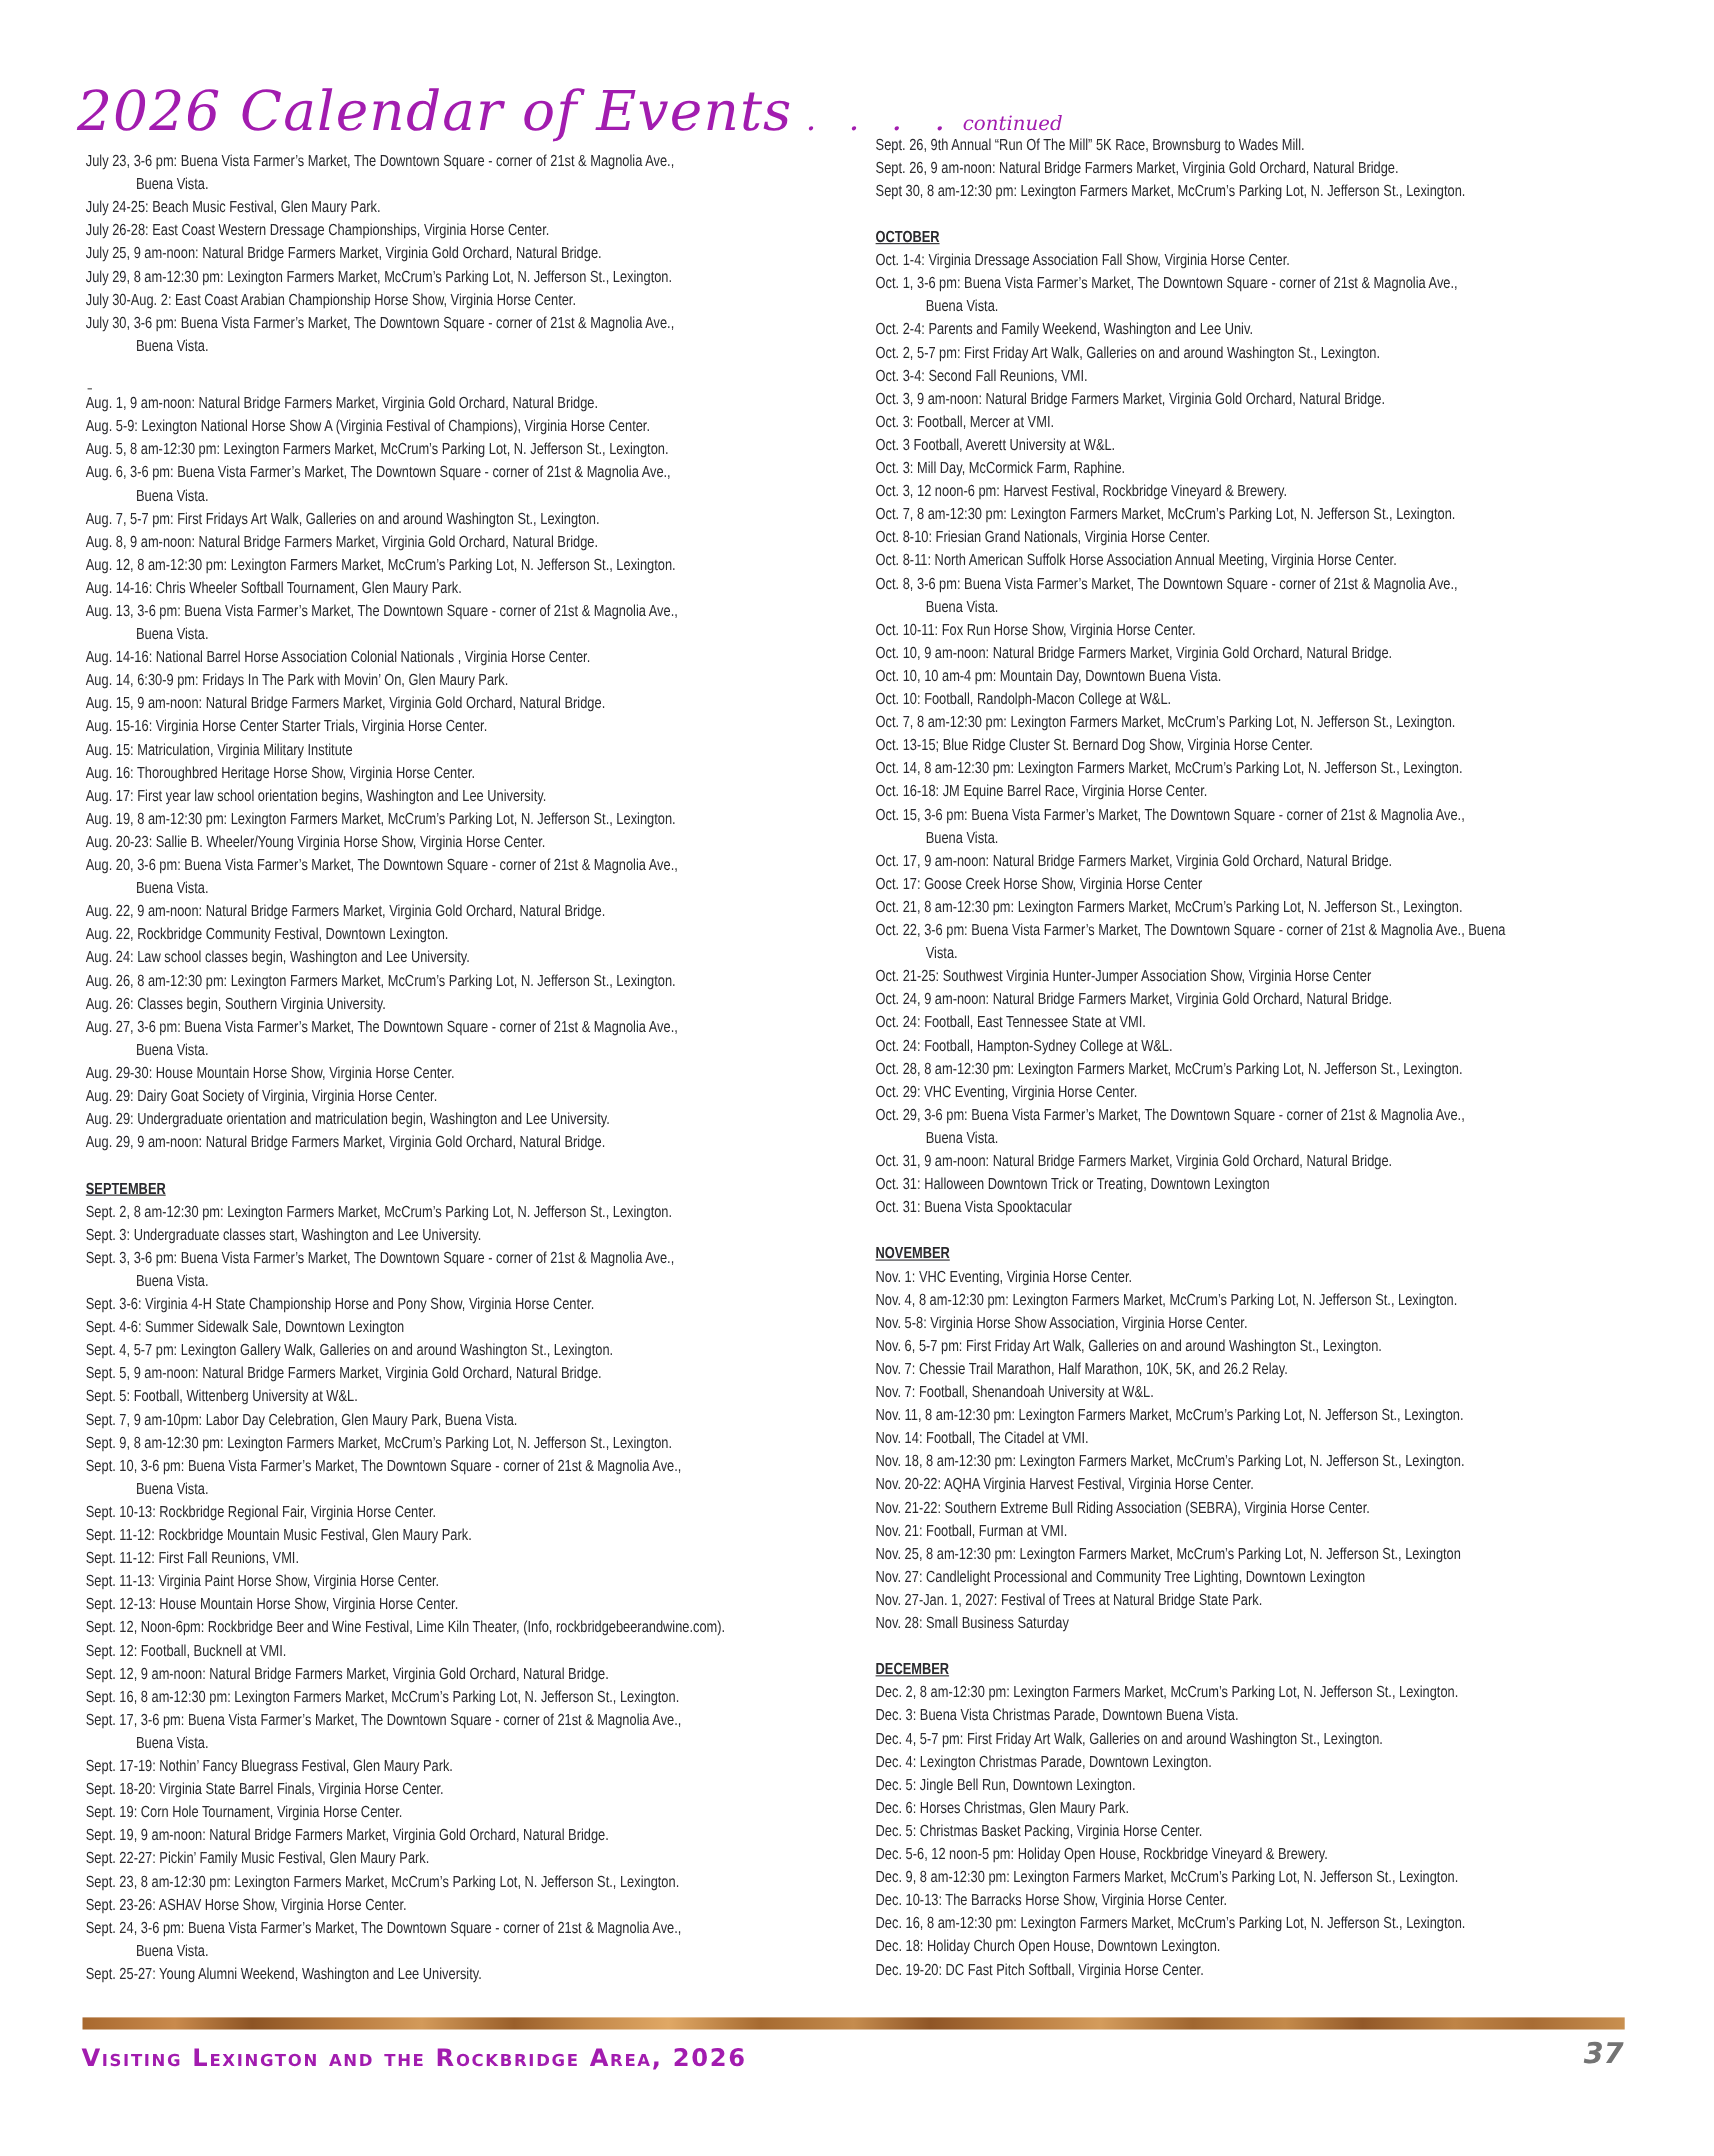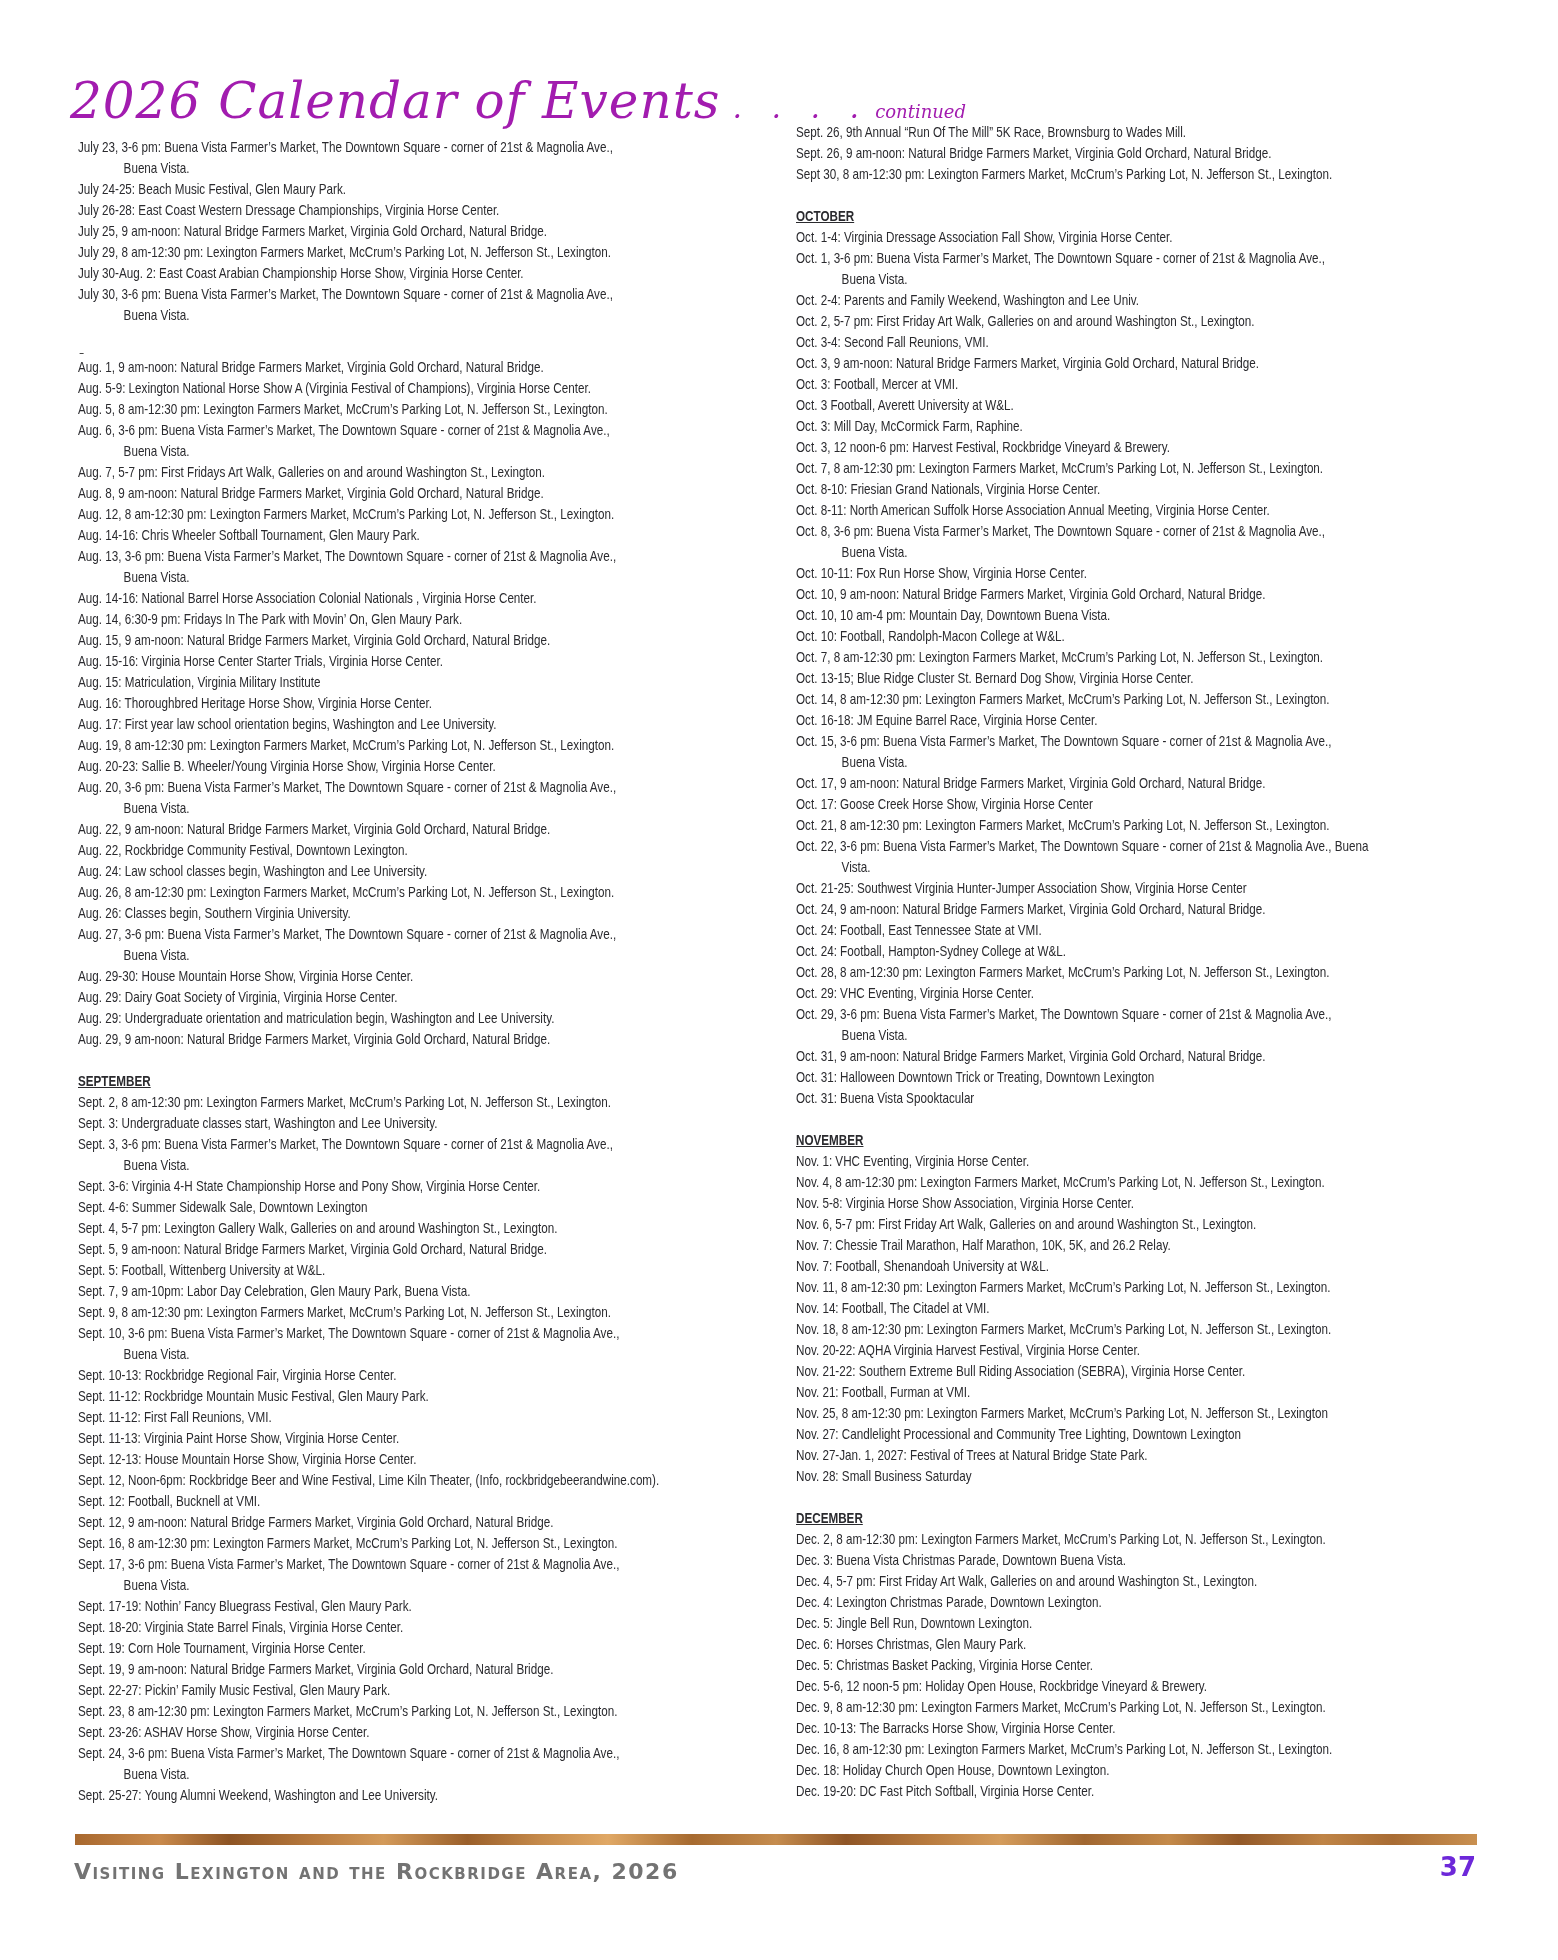--- a/index.html
+++ b/index.html
@@ -32,26 +32,26 @@
     position: absolute; left: 75px; top: 1834px; width: 1402px; height: 11px;
     background: linear-gradient(90deg,
       #a8682e 0%, #c98a4c 6%, #8d5424 11%, #b87a3e 17%, #d39a5a 22%,
       #9a5f2a 28%, #c4894a 33%, #e0a865 38%, #a66a30 44%, #c58c4e 50%,
       #8f5526 55%, #b97c40 61%, #d49c5c 66%, #a06630 72%, #c48a4a 78%,
       #925828 83%, #bf8446 89%, #a86c34 94%, #c99050 100%);
   }
   .footer-title {
     position: absolute; left: 74px; top: 1859px;
     font-family: "DejaVu Sans", sans-serif; font-weight: bold;
-    font-size: 22px; color: #737373; letter-spacing: 1.5px; font-variant: small-caps; white-space: nowrap;
+    font-size: 22px; color: #a21caf; letter-spacing: 1.5px; font-variant: small-caps; white-space: nowrap;
   }
   .page-num {
     position: absolute; right: 82px; top: 1852px;
     font-family: "DejaVu Sans", sans-serif; font-weight: bold;
-    font-size: 26px; color: #6d28d9;
+    font-size: 26px; color: #737373; font-style: italic;
   }
 </style>
 </head>
 <body>
 
 <div class="title">
   <span>2026 Calendar of Events</span><span class="dots">. . . .</span><span class="cont">continued</span>
 </div>
 
 <div class="col col-left">

